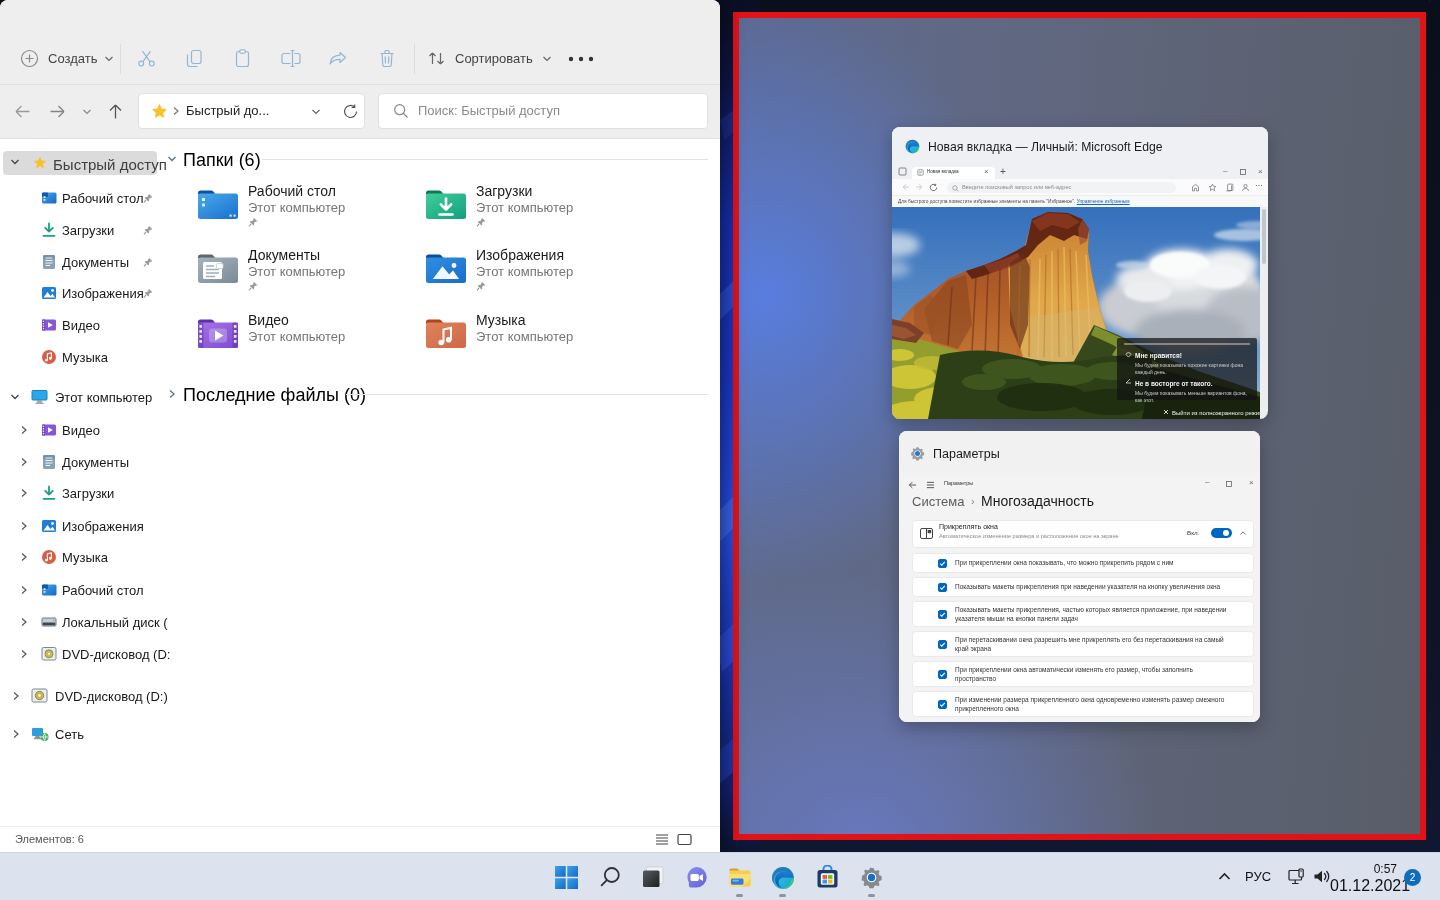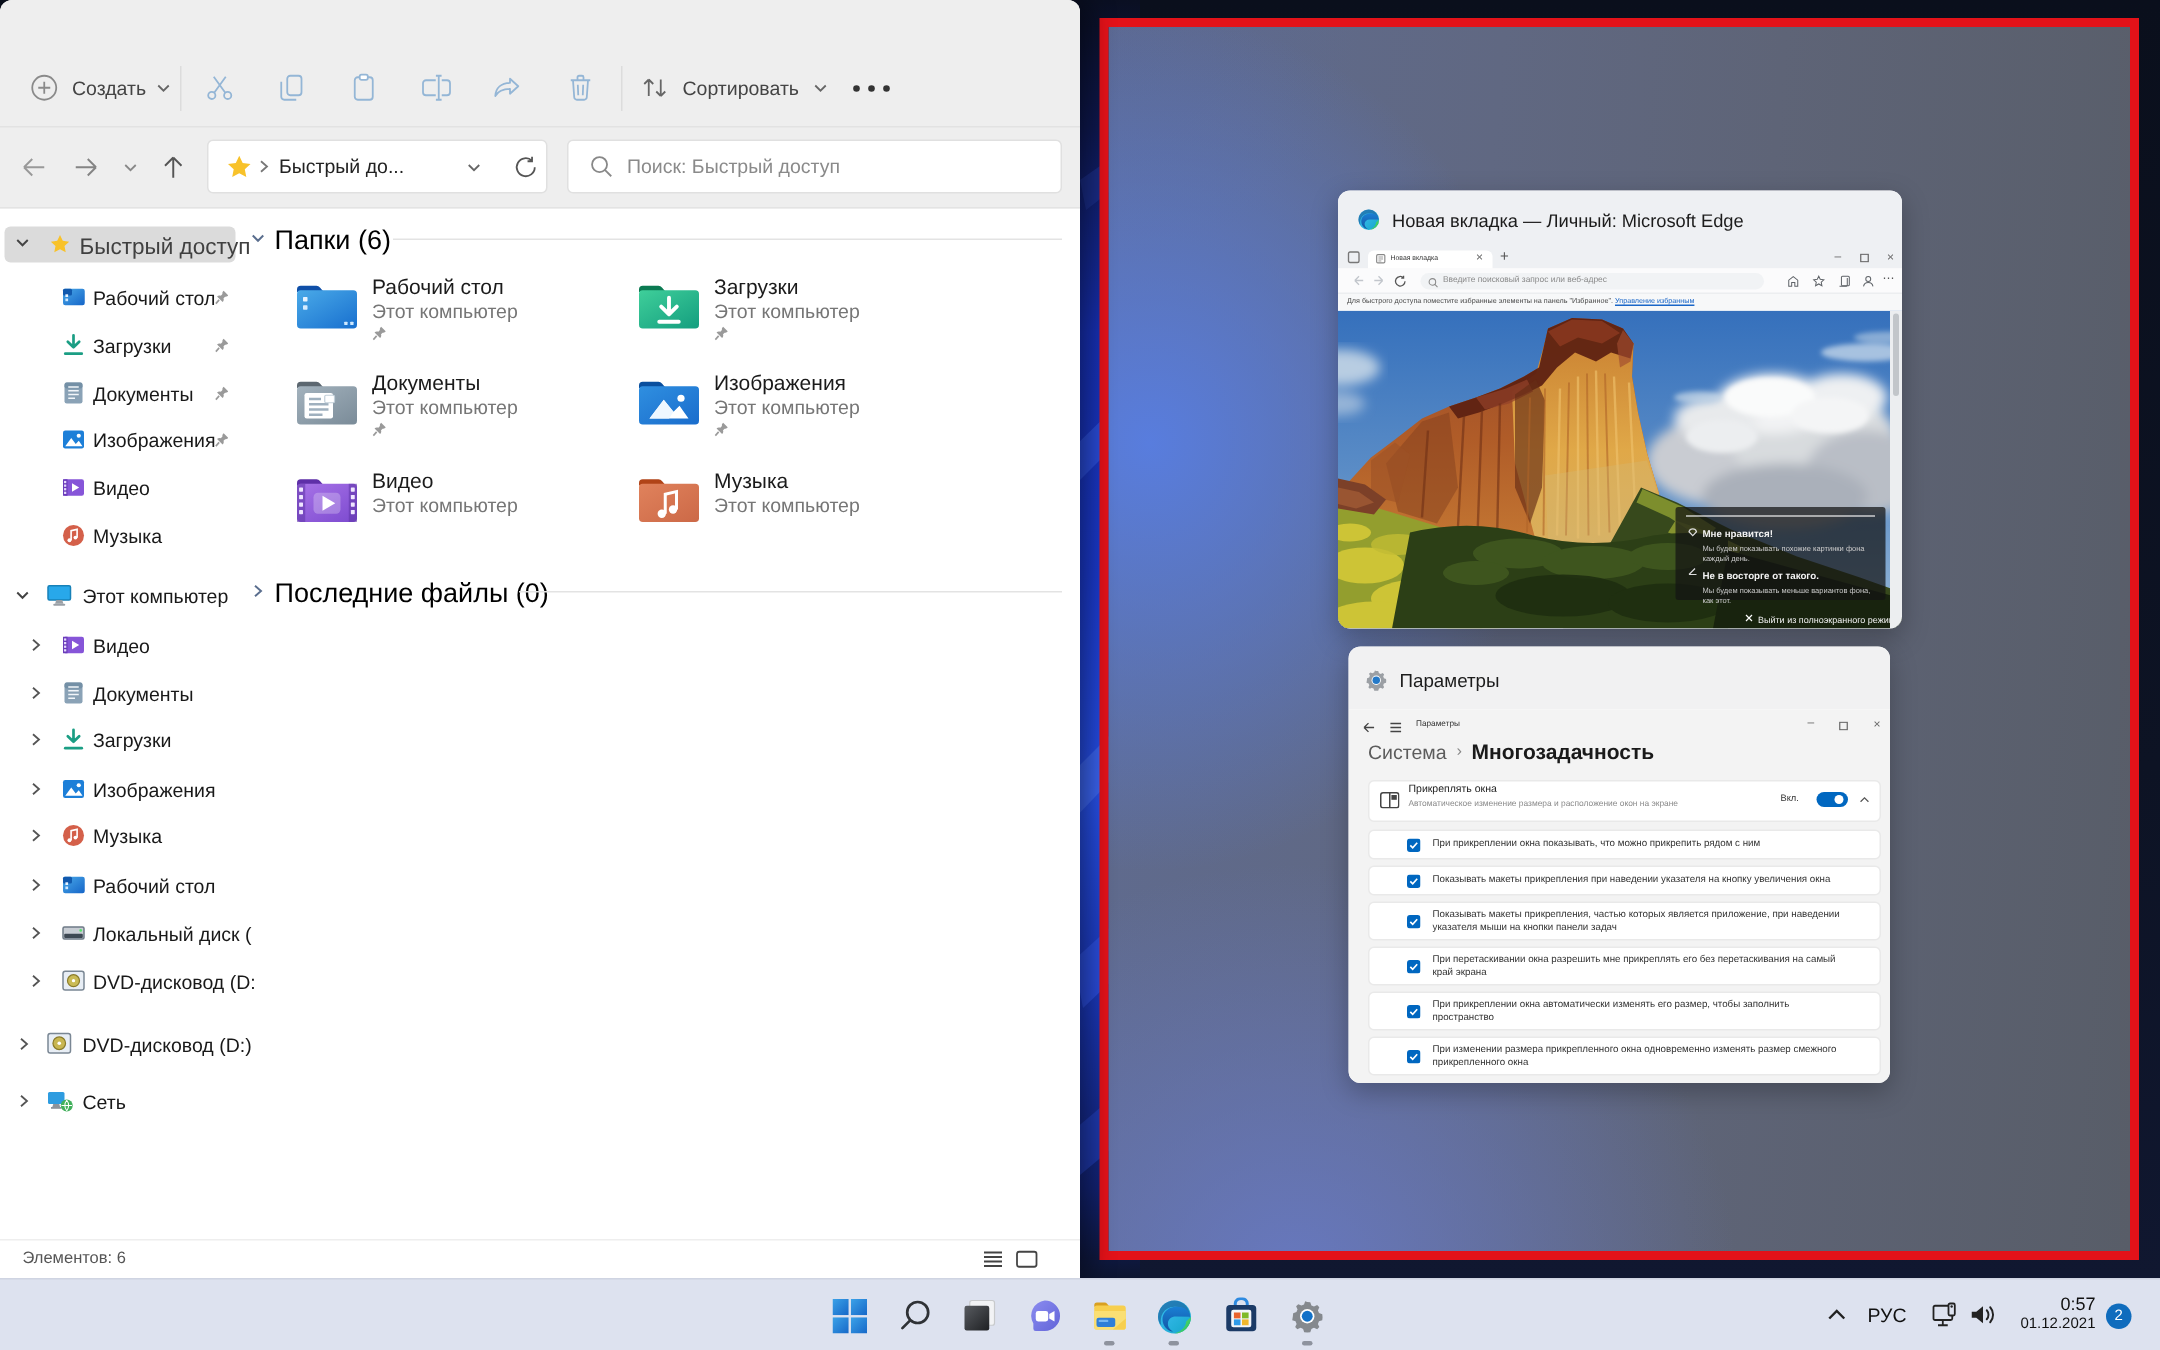--- a/index.html
+++ b/index.html
@@ -297,21 +297,21 @@
         </svg>
       <div class="abs" style="left:45px;top:7px;font-size:5.5px;color:#333">Параметры</div>
       <div class="abs" style="left:306px;top:4px;font-size:8px;color:#666">–</div>
       <svg class="abs" style="left:327px;top:8px" width="6" height="6" viewBox="0 0 6 6">
           <rect x=".5" y=".5" width="5" height="5" fill="none" stroke="#666" stroke-width="0.8"></rect>
         </svg>
       <div class="abs" style="left:350px;top:4.5px;font-size:8px;color:#666">×</div>
 
       <div class="abs" style="left:13px;top:21px;font-size:13px;color:#5c5c5c">Система</div>
       <div class="abs" style="left:72px;top:22px;font-size:11px;color:#888">›</div>
-      <div class="abs" style="left:82px;top:20px;font-size:14px;font-weight:bold;color:#1a1a1a">Многозадачность</div>
+      <div class="abs" style="left:82px;top:20px;font-size:14px;font-weight:normal;color:#1a1a1a">Многозадачность</div>
       <div id="setrows">
       <div class="abs" style="left:13px;top:47px;width:342px;height:28px;background:#fff;border-radius:4px;border:1px solid #e9e9e9;box-sizing:border-box"></div>
       <svg class="abs" style="left:21px;top:55px" width="13" height="11" viewBox="0 0 13 11">
             <rect x=".5" y=".5" width="12" height="10" rx="1.5" fill="none" stroke="#444" stroke-width="1"></rect>
             <path d="M6.5 .5 V10.5" stroke="#444" stroke-width="1"></path>
             <rect x="7.6" y="2" width="3.6" height="3.2" fill="#444"></rect>
           </svg>
       <div class="abs" style="left:40px;top:50px;font-size:7px;color:#222">Прикреплять окна</div>
       <div class="abs" style="left:40px;top:59.5px;font-size:5.6px;color:#8a8a8a">Автоматическое изменение размера и расположение окон на экране</div>
       <div class="abs" style="left:288px;top:55.5px;font-size:6.2px;color:#333">Вкл.</div>
@@ -881,16 +881,16 @@
       <rect x="1" y="2.5" width="12.5" height="9.5" rx="1"></rect>
       <path d="M7.2 12 v3 M4 15.5 h6.5"></path>
       <rect x="11" y="1" width="4.2" height="8" rx="1" fill="#dde2ef" stroke="#222"></rect>
       <circle cx="13.1" cy="3" r="0.8" fill="#222" stroke="none"></circle>
     </svg>
     <svg class="abs" style="left:1313px;top:15px" width="18" height="17" viewBox="0 0 18 17">
       <path d="M1.5 6.5 h3 L9 2.8 v11.4 L4.5 10.5 h-3 Z" fill="#222"></path>
       <path d="M11.5 5.5 a4.5 4.5 0 0 1 0 6 M13.8 3.5 a7.5 7.5 0 0 1 0 10" fill="none" stroke="#222" stroke-width="1.3" stroke-linecap="round"></path>
     </svg>
     <div class="abs" style="left:1345px;top:9px;width:52px;text-align:right;font-size:12px;color:#111">0:57</div>
-    <div class="abs" style="left:1330px;top:24px;width:67px;text-align:right;font-size:10px;color:#111">01.12.2021</div>
+    <div class="abs" style="left:1330px;top:24px;width:67px;text-align:right;font-size:16px;color:#111">01.12.2021</div>
     <div class="abs" style="left:1404px;top:16px;width:17px;height:17px;border-radius:50%;background:#0f6cbd;color:#fff;font-size:10px;text-align:center;line-height:17px">2</div>
   </div>
 </div>
 
 </body></html>

